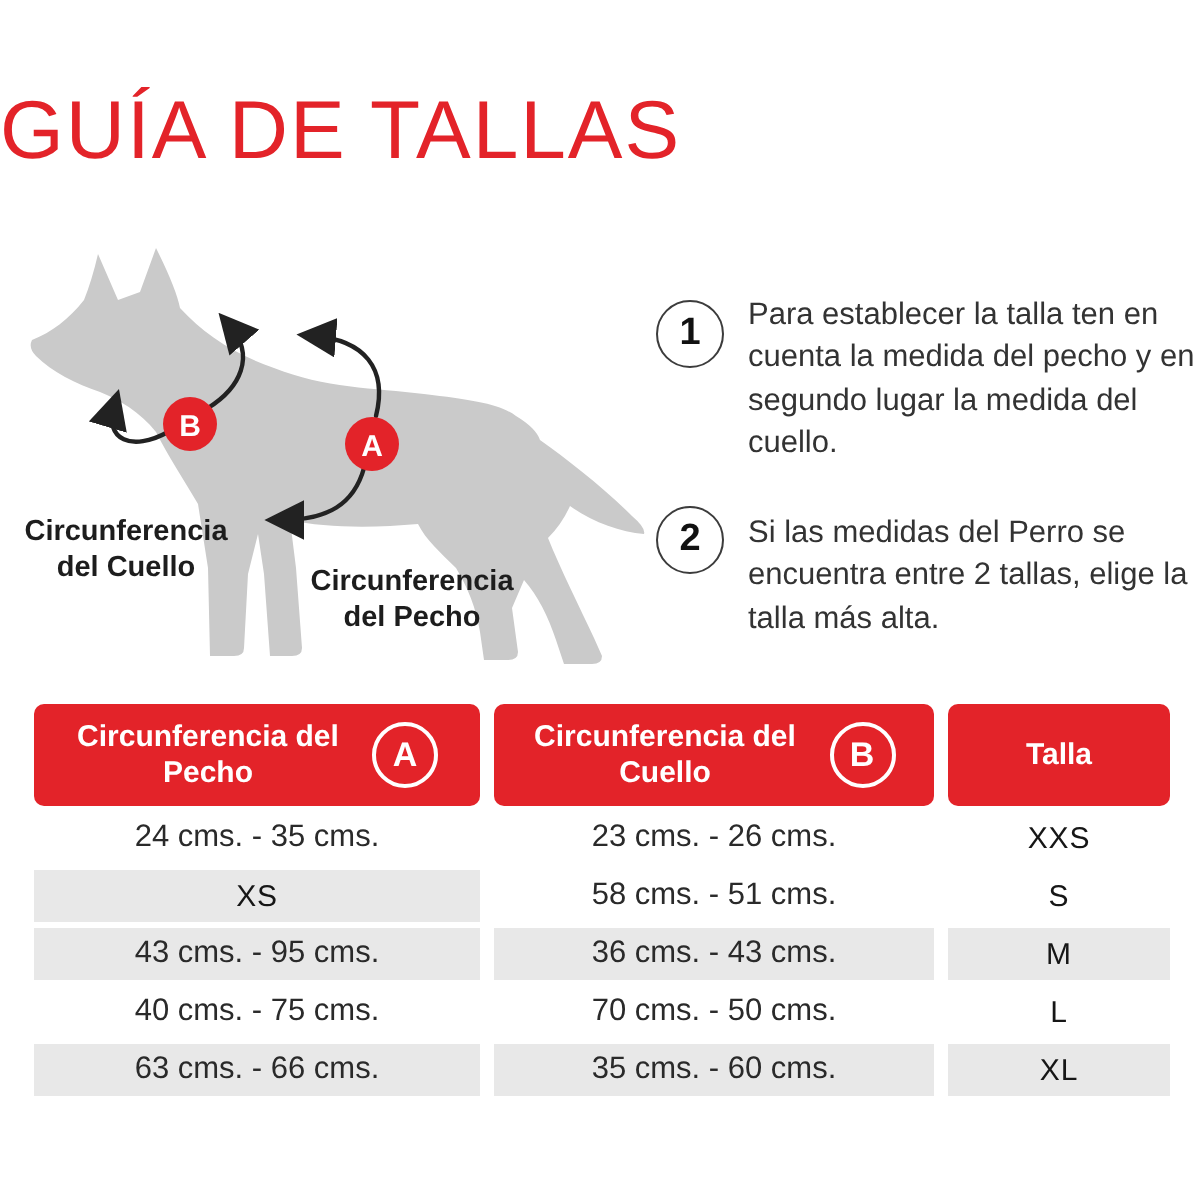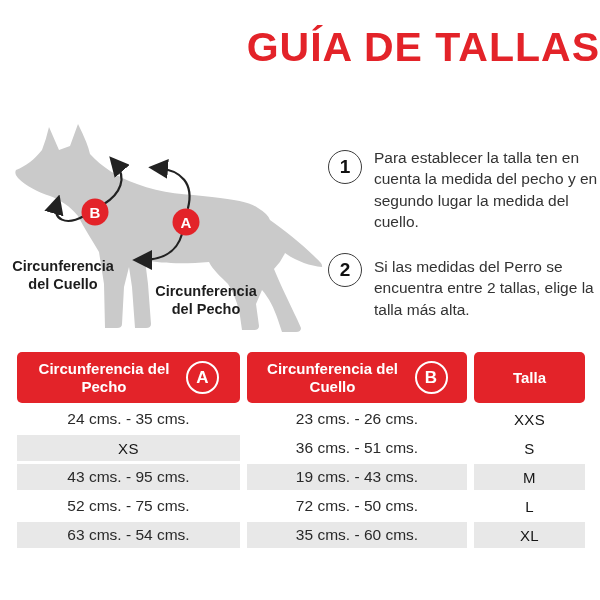--- a/index.html
+++ b/index.html
@@ -7,23 +7,23 @@
   body {
     width: 600px; height: 600px;
     font-family: "Liberation Sans", sans-serif;
     position: relative; overflow: hidden;
     color: #252525;
   }
   .page { position: absolute; inset: 0; width: 600px; height: 600px; }
 
   
   .title {
-    position: absolute; top: 24px; left: 0; right: 0;
-    text-align: right;
-    font-size: 41px; font-weight: bold; letter-spacing: 1px;
+    position: absolute; top: 42px; left: 0; right: 0;
+    text-align: left;
+    font-size: 41px; font-weight: normal; letter-spacing: 1px;
     color: var(--red);
   }
 
   
   .dog-svg { position: absolute; left: 2px; top: 112px; width: 335px; height: 235px; }
 
   .diagram-label {
     position: absolute; text-align: center;
     font-size: 14.5px; font-weight: bold; line-height: 1.25; color: #1d1d1d;
   }
@@ -160,29 +160,29 @@
     <div class="th">
       <span class="th-label">Talla</span>
     </div>
 
     <div class="td">24 cms. - 35 cms.</div>
     <div class="td">23 cms. - 26 cms.</div>
     <div class="td size">XXS</div>
 
     <div class="td alt size">XS</div>
 
-    <div class="td">36 cms. - 51 cms.</div>
+    <div class="td">58 cms. - 51 cms.</div>
     <div class="td size">S</div>
 
     <div class="td alt">43 cms. - 95 cms.</div>
-    <div class="td alt">19 cms. - 43 cms.</div>
+    <div class="td alt">36 cms. - 43 cms.</div>
     <div class="td alt size">M</div>
 
-    <div class="td">52 cms. - 75 cms.</div>
-    <div class="td">72 cms. - 50 cms.</div>
+    <div class="td">40 cms. - 75 cms.</div>
+    <div class="td">70 cms. - 50 cms.</div>
     <div class="td size">L</div>
 
-    <div class="td alt">63 cms. - 54 cms.</div>
+    <div class="td alt">63 cms. - 66 cms.</div>
     <div class="td alt">35 cms. - 60 cms.</div>
     <div class="td alt size">XL</div>
 
   </div>
 </div>
 
 </body></html>

